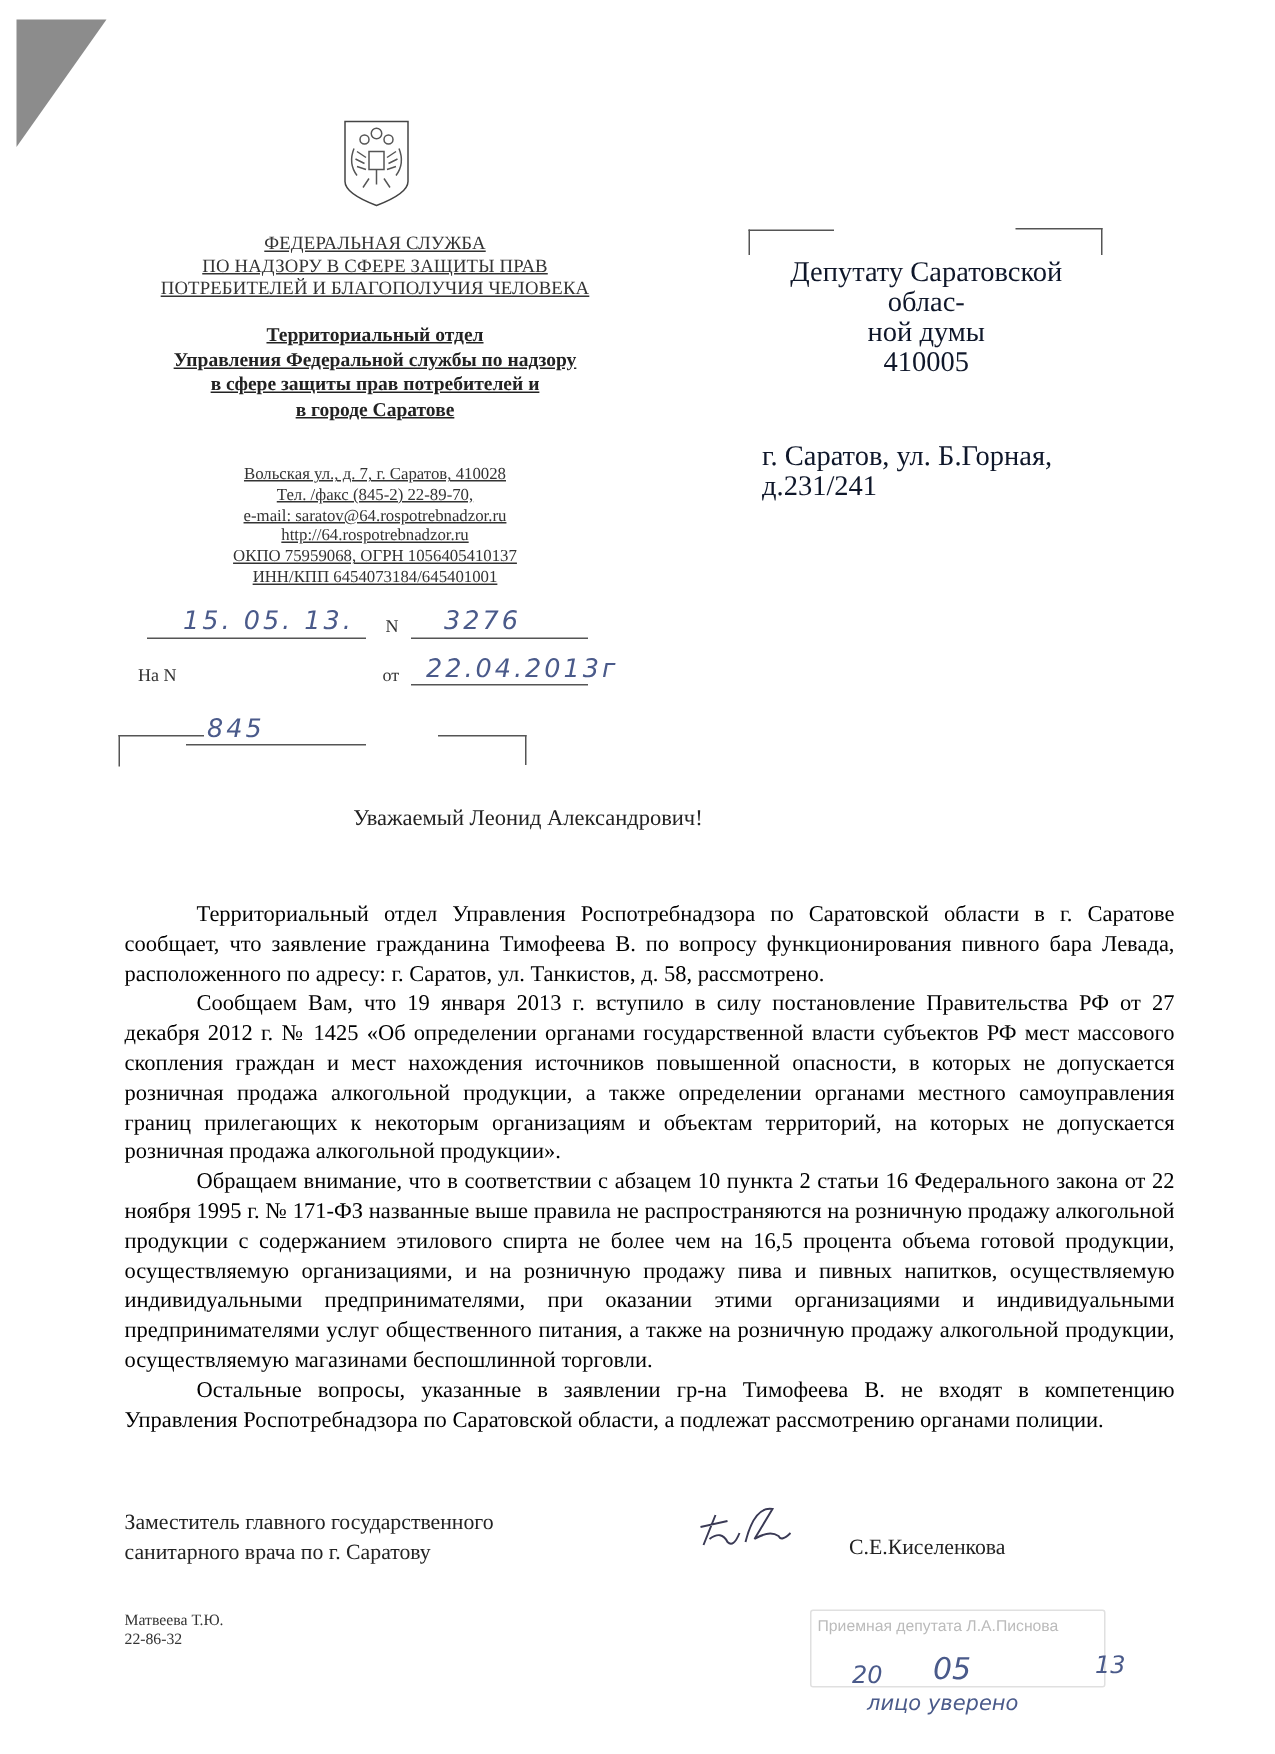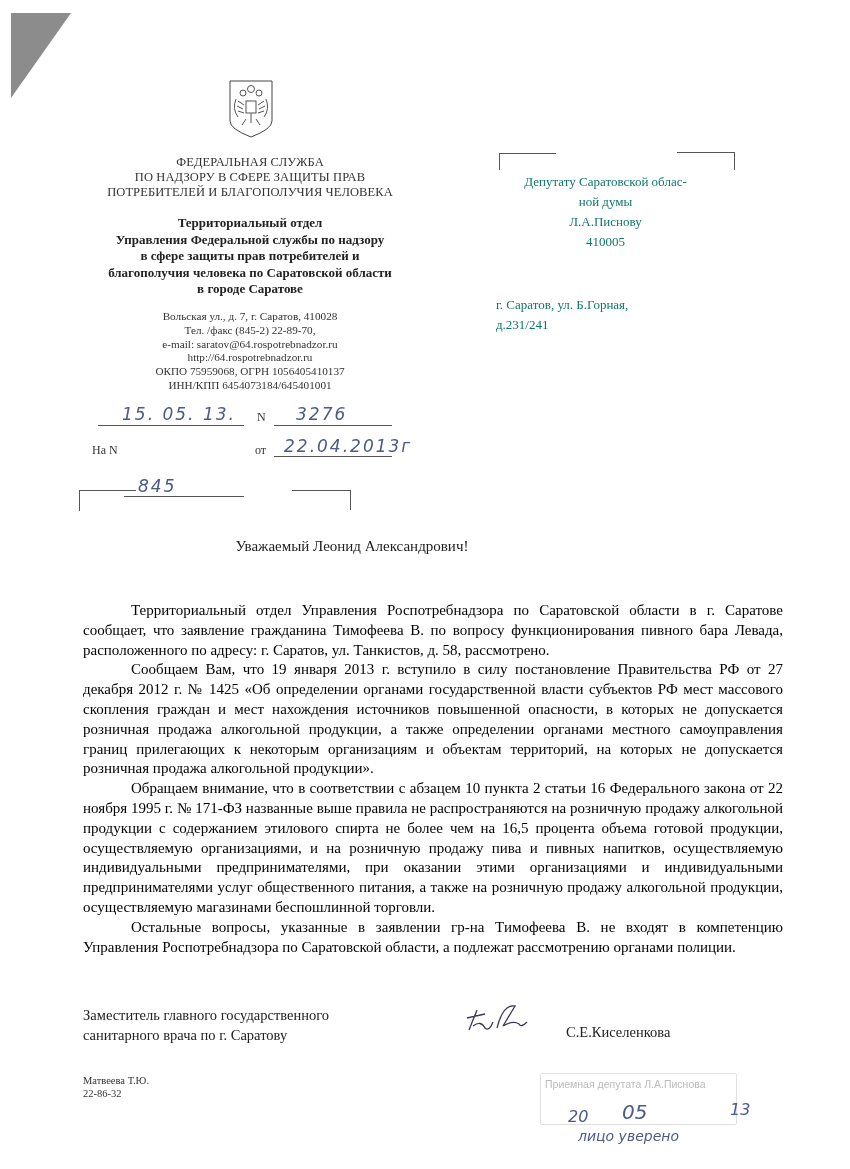--- a/index.html
+++ b/index.html
@@ -6,29 +6,29 @@
     body {
       width: 850px; height: 1169px; background: #ffffff; position: relative; overflow: hidden;
       font-family: "Liberation Serif", "DejaVu Serif", serif; color: #1e1e1e;
     }
     .abs { position: absolute; }
     .corner-mark {
       left: 11px; top: 13px; width: 0; height: 0;
       border-top: 85px solid #8c8c8c; border-right: 60px solid transparent;
     }
     .emblem { left: 228px; top: 79px; width: 46px; height: 60px; }
-    .header-block { left: 80px; width: 340px; text-align: center; }
+    .header-block { left: 80px; width: 340px; text-align: center; text-decoration: underline; }
     .service-title { top: 155px; font-size: 12.5px; line-height: 15px; letter-spacing: 0.1px; color: #333; }
     .dept-title { top: 215px; font-size: 13px; line-height: 16.5px; font-weight: bold; color: #222; }
     .contacts { top: 310px; font-size: 11.2px; line-height: 13.8px; color: #333; }
     .reg-row { font-size: 12px; color: #333; }
     .reg-line { border-bottom: 1px solid #555; height: 18px; }
     .hand { font-family: "DejaVu Sans", sans-serif; font-style: italic; color: #4a5a8a; font-size: 17px; letter-spacing: 2px; }
     .bracket { border-color: #555; border-style: solid; border-width: 0; }
-    .recipient { left: 488px; top: 172px; width: 235px; font-size: 13px; line-height: 20px; color: #0f766e; }
+    .recipient { left: 500px; top: 172px; width: 235px; font-size: 19px; line-height: 20px; color: #0f172a; }
     .recipient .c { text-align: center; }
     .greeting { left: 0; width: 704px; top: 538px; text-align: center; font-size: 15px; color: #222; }
     .body-text { left: 83px; width: 700px; top: 601px; font-size: 15px; line-height: 19.8px; text-align: justify; color: #000000; }
     .body-text p { margin: 0; text-indent: 48px; }
     .signer-title { left: 83px; top: 1006px; font-size: 14.5px; line-height: 19.5px; color: #222; }
     .signer-name { left: 566px; top: 1024px; font-size: 14.5px; color: #222; }
     .executor { left: 83px; top: 1058px; font-size: 10.5px; line-height: 13px; color: #333; margin-top: 16px; }
     .stamp { left: 540px; top: 1073px; width: 195px; height: 50px; border: 1px solid #e0e0e0; border-radius: 2px; }
     .stamp-text { left: 545px; top: 1078px; font-size: 10.5px; color: #bbbbbb; font-family: "Liberation Sans", sans-serif; }
   </style>
@@ -53,21 +53,20 @@
 <div class="abs header-block service-title">
   <div>ФЕДЕРАЛЬНАЯ СЛУЖБА</div>
   <div>ПО НАДЗОРУ В СФЕРЕ ЗАЩИТЫ ПРАВ</div>
   <div>ПОТРЕБИТЕЛЕЙ И БЛАГОПОЛУЧИЯ ЧЕЛОВЕКА</div>
 </div>
 
 <div class="abs header-block dept-title">
   <div>Территориальный отдел</div>
   <div>Управления Федеральной службы по надзору</div>
   <div>в сфере защиты прав потребителей и</div>
-  <div>благополучия человека по Саратовской области</div>
   <div>в городе Саратове</div>
 </div>
 
 <div class="abs header-block contacts">
   <div>Вольская ул., д. 7, г. Саратов, 410028</div>
   <div>Тел. /факс (845-2) 22-89-70,</div>
   <div>e-mail: saratov@64.rospotrebnadzor.ru</div>
   <div>http://64.rospotrebnadzor.ru</div>
   <div>ОКПО 75959068, ОГРН 1056405410137</div>
   <div>ИНН/КПП 6454073184/645401001</div>
@@ -92,21 +91,20 @@
 
 <div class="abs bracket" style="left:79px; top:490px; width:56px; height:20px; border-top-width:1px; border-left-width:1px;"></div>
 <div class="abs bracket" style="left:292px; top:490px; width:58px; height:19px; border-top-width:1px; border-right-width:1px;"></div>
 
 <div class="abs bracket" style="left:499px; top:153px; width:56px; height:16px; border-top-width:1px; border-left-width:1px;"></div>
 <div class="abs bracket" style="left:677px; top:152px; width:57px; height:17px; border-top-width:1px; border-right-width:1px;"></div>
 
 <div class="abs recipient">
   <div class="c">Депутату Саратовской облас-</div>
   <div class="c">ной думы</div>
-  <div class="c">Л.А.Писнову</div>
   <div class="c">410005</div>
   <div style="margin-left:8px;margin-top:43px;">г. Саратов, ул. Б.Горная,</div>
   <div style="margin-left:8px;">д.231/241</div>
 </div>
 
 <div class="abs greeting">Уважаемый Леонид Александрович!</div>
 
 <div class="abs body-text">
   <p>Территориальный отдел Управления Роспотребнадзора по Саратовской области в г. Саратове сообщает, что заявление гражданина Тимофеева В. по вопросу функционирования пивного бара Левада, расположенного по адресу: г. Саратов, ул. Танкистов, д. 58, рассмотрено.</p>
   <p>Сообщаем Вам, что 19 января 2013 г. вступило в силу постановление Правительства РФ от 27 декабря 2012 г. № 1425 «Об определении органами государственной власти субъектов РФ мест массового скопления граждан и мест нахождения источников повышенной опасности, в которых не допускается розничная продажа алкогольной продукции, а также определении органами местного самоуправления границ прилегающих к некоторым организациям и объектам территорий, на которых не допускается розничная продажа алкогольной продукции».</p>

